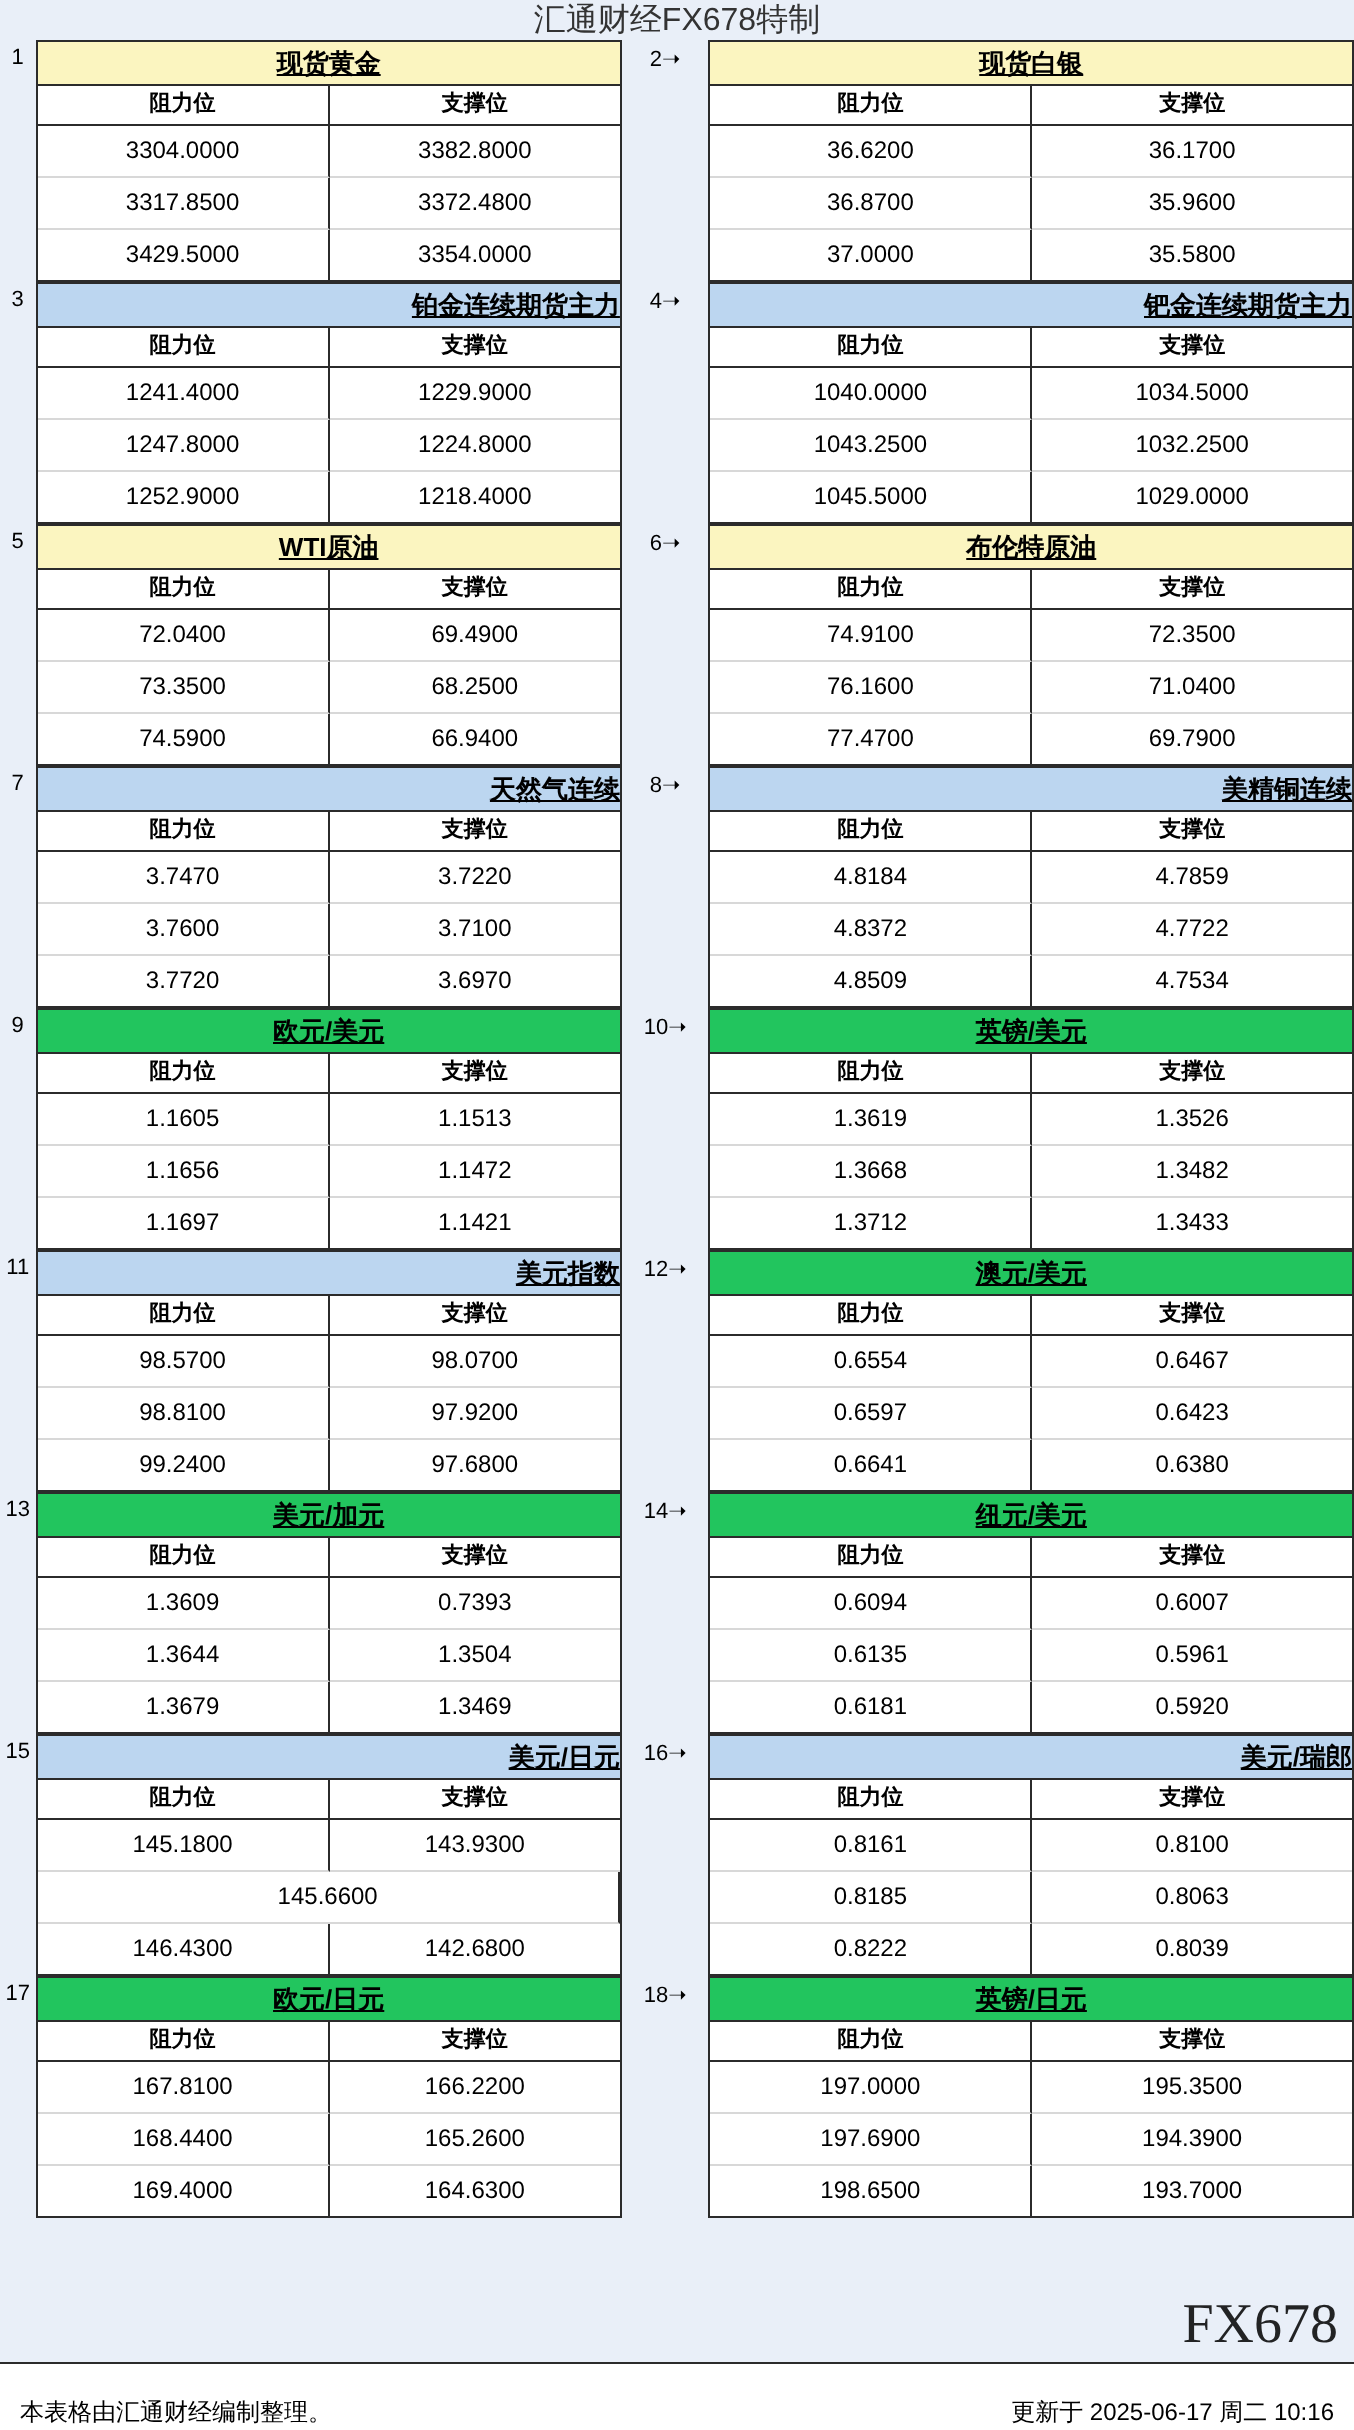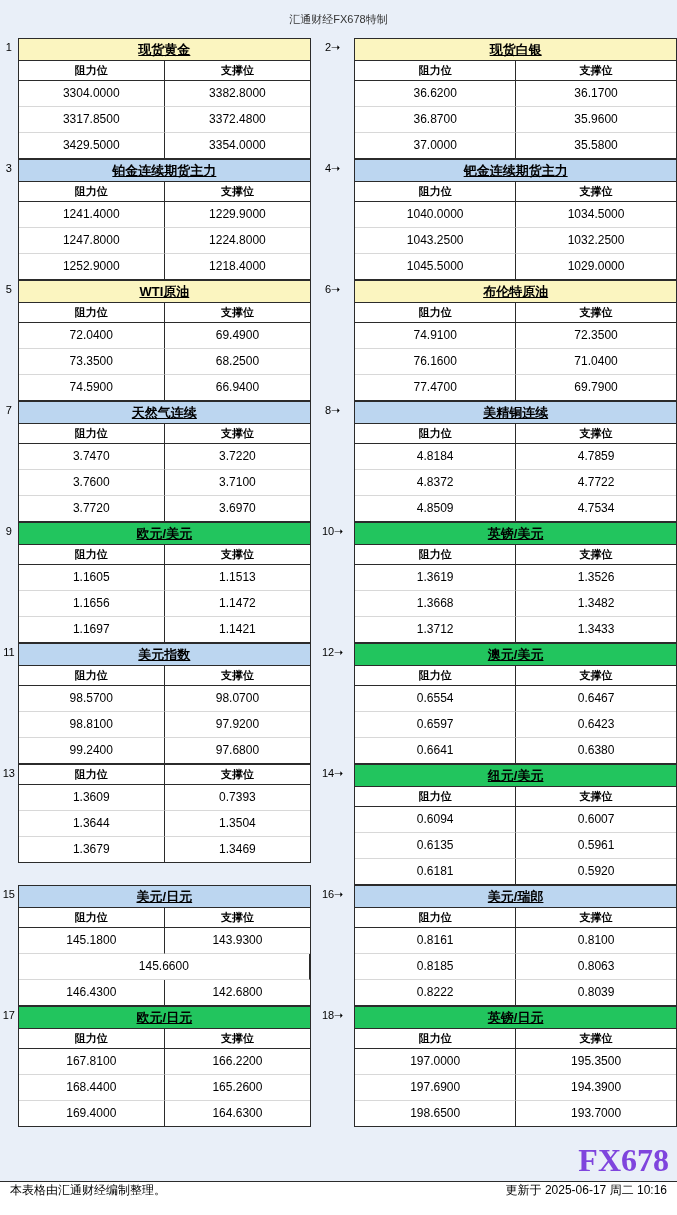--- a/index.html
+++ b/index.html
@@ -8,35 +8,35 @@
     background:linear-gradient(to right,#e8eef8 0%,#dfe8f6 40%,#e6eef9 100%);
     font-family:"Liberation Sans","DejaVu Sans",sans-serif;
     font-size:12px;color:#000;
     position:relative;overflow:hidden;
   }
   .page{
     position:absolute;left:0;top:0;width:677px;height:1215px;
     background:#e9eff8;
   }
   .header{
-    height:38px;display:flex;align-items:center;justify-content:center;
-    font-size:11px;color:#333;border-radius:10px;
+    height:20px;display:flex;align-items:center;justify-content:center;
+    font-size:16px;color:#333;border-radius:10px;
   }
   .card{
     border:1px solid #2b2b2b;
     background:#fff;
     margin-bottom:0;
   }
   .title{
     text-align:center;font-weight:bold;font-size:13px;
     border-bottom:1px solid #2b2b2b;
     line-height:21px;height:21px;text-decoration:underline;
   }
   .t-gold{background:#fbf5c0;}
-  .t-blue{background:#bcd6f0;}
+  .t-blue{background:#bcd6f0;text-align:right;}
   .t-purple{background:#22c55e;}
   .subrow{
     display:flex;border-bottom:1px solid #2b2b2b;
     background:#fff;
   }
   .subrow div{
     flex:1;text-align:center;font-weight:bold;font-size:11px;
     line-height:19px;height:19px;
   }
   .subrow div:first-child{border-right:1px solid #2b2b2b;}
@@ -58,26 +58,26 @@
   }
   .leftnum{
     width:18px;display:flex;align-items:flex-start;justify-content:center;
     font-size:11px;padding-top:3px;
   }
   .cardwrap{width:298px;}
   .cardwrap.right{width:328px;}
   .footer{
     position:absolute;left:0;bottom:0;width:677px;height:34px;
     background:#fff;border-top:1px solid #2b2b2b;
-    display:flex;align-items:flex-start;justify-content:space-between;
+    display:flex;align-items:flex-end;justify-content:space-between;
     font-size:12px;padding:0 10px;box-sizing:border-box;
   }
   .watermark{
     position:absolute;right:8px;bottom:36px;
-    font-size:32px;color:#6d28d9;font-weight:bold;
+    font-size:28px;color:#000000;font-weight:normal;
     font-family:"Liberation Serif",serif;
     pointer-events:none;opacity:.85;
   }
   .rows-area{padding:0 0 0 0;}
   .blockrow{margin-bottom:0;}
 </style>
 </head>
 <body>
 
 <div class="page">
@@ -360,20 +360,21 @@
               <div>0.6641</div>
               <div>0.6380</div>
             </div>
           </div>
         </div>
       </div>
       <div class="row blockrow">
         <div class="leftnum">13</div>
         <div class="cardwrap">
           <div class="card">
+            <div class="title t-purple">美元/加元</div>
             <div class="subrow">
               <div>阻力位</div>
               <div>支撑位</div>
             </div>
             <div class="datarow">
               <div>1.3609</div>
               <div>0.7393</div>
             </div>
             <div class="datarow">
               <div>1.3644</div>

